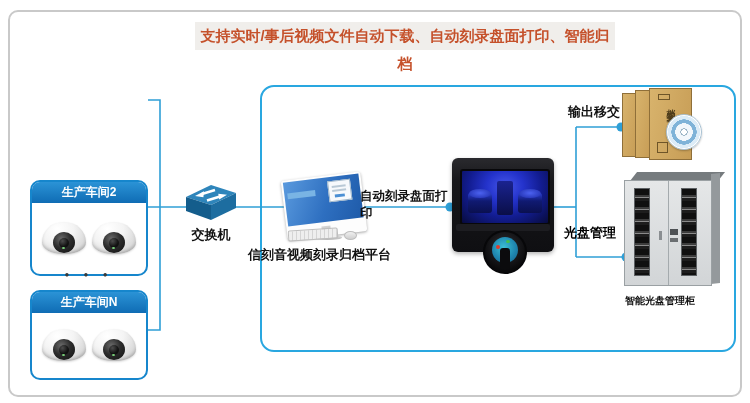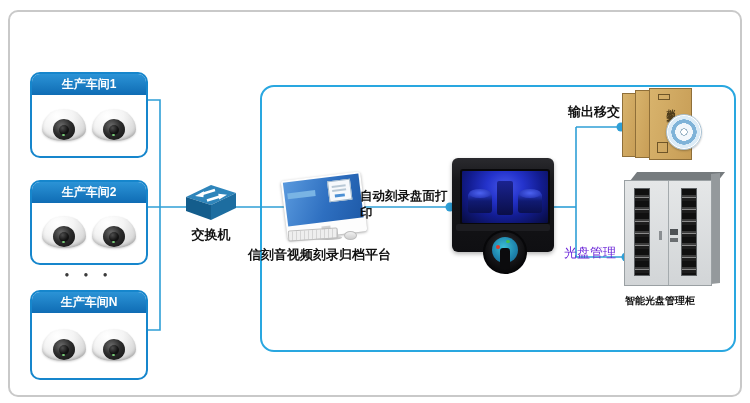--- a/index.html
+++ b/index.html
@@ -6,21 +6,21 @@
   .stage{position:relative;width:750px;height:403px;background:#ffffff;overflow:hidden;
          font-family:"Liberation Sans","DejaVu Sans",sans-serif;}
   .outer-frame{position:absolute;left:8px;top:10px;width:730px;height:383px;
                border:2px solid #c9c9c9;border-radius:10px;background:#fff;}
   
   .banner{position:absolute;left:195px;top:22px;width:420px;height:28px;background:#f0eeeb;
           color:#c5512b;font-size:15px;font-weight:bold;text-align:center;line-height:28px;}
   
   .workshop{position:absolute;left:30px;width:118px;border:2px solid #1686cc;border-radius:10px;
             background:#fff;box-sizing:border-box;overflow:hidden;}
-  .ws1{top:72px;height:86px;} .ws2{top:180px;height:85px;} .wsN{top:290px;height:90px;}
+  .ws1{top:72px;height:86px;} .ws2{top:180px;height:96px;} .wsN{top:290px;height:90px;}
   .ws-header{height:21px;background:linear-gradient(180deg,#2b93d6,#0f6cb4);color:#fff;
              font-size:12px;font-weight:bold;text-align:center;line-height:21px;}
   .ws-body{display:flex;justify-content:center;align-items:center;gap:6px;height:calc(100% - 21px);}
   
   .cam{position:relative;width:44px;height:38px;}
   .cam-dome{position:absolute;left:0;top:2px;width:44px;height:32px;
             background:radial-gradient(ellipse at 35% 22%,#ffffff 0%,#f4f4f4 40%,#dcdcdc 72%,#c2c2c2 100%);
             border-radius:50% 50% 46% 46% / 66% 66% 38% 38%;
             box-shadow:inset 0 -2px 3px rgba(0,0,0,.18),0 1px 2px rgba(0,0,0,.15);}
   .cam-lens{position:absolute;left:11px;top:12px;width:22px;height:21px;border-radius:50%;
@@ -56,21 +56,21 @@
   .keyboard{position:absolute;left:288px;top:229px;width:48px;height:9px;border-radius:2px;
             background:repeating-linear-gradient(90deg,#eee 0 3px,#d4d4d4 3px 4px);
             border:1px solid #bdbdbd;transform:rotate(-4deg);}
   .mouse{position:absolute;left:344px;top:231px;width:11px;height:7px;border-radius:50%;
          background:linear-gradient(180deg,#f0f0f0,#cfcfcf);border:1px solid #bdbdbd;}
   .platform-label{position:absolute;left:248px;top:246px;width:164px;text-align:left;
                   font-size:13px;font-weight:bold;color:#111;}
   
   .burn-label{position:absolute;left:360px;top:188px;width:96px;font-size:12.5px;font-weight:bold;color:#111;}
   .output-label{position:absolute;left:568px;top:103px;width:62px;font-size:13px;font-weight:bold;color:#111;}
-  .manage-label{position:absolute;left:564px;top:244px;width:62px;font-size:13px;font-weight:normal;color:#6d28d9;}
+  .manage-label{position:absolute;left:564px;top:224px;width:62px;font-size:13px;font-weight:bold;color:#000000;}
   
   .burner{position:absolute;left:452px;top:158px;width:102px;height:94px;border-radius:6px;
           background:linear-gradient(180deg,#2a2a2e 0%,#17171a 25%,#0f0f12 100%);
           box-shadow:0 2px 4px rgba(0,0,0,.3);}
   .burner-win{position:absolute;left:8px;top:11px;width:86px;height:52px;border-radius:3px;border:2px solid #08080a;
           background:radial-gradient(ellipse at 50% 30%,#4657e8 0%,#2433cc 30%,#121c90 60%,#070b3c 100%);overflow:hidden;}
   .spindle{position:absolute;top:22px;width:24px;height:20px;border-radius:3px;
           background:linear-gradient(180deg,#2b3fd0 0%,#101a72 40%,#0a1050 100%);}
   .spindle::before{content:"";position:absolute;left:1px;top:-4px;width:22px;height:9px;border-radius:50%;
           background:radial-gradient(ellipse at 50% 45%,#4c62f0,#1c2aa8);}
@@ -116,52 +116,36 @@
   .cab-handle{position:absolute;left:34px;top:50px;width:3px;height:9px;background:#8a8e91;}
   .cabinet-label{position:absolute;left:601px;top:294px;width:118px;text-align:center;
                  font-size:10px;font-weight:bold;color:#111;}
 </style>
 </head>
 <body>
 
 <div class="stage">
   <div class="outer-frame"></div>
 
+  <div class="banner">支持实时/事后视频文件自动下载、自动刻录盘面打印、智能归档</div>
 
   <div class="big-rect"></div>
 
   <svg class="wires" viewBox="0 0 750 403">
     <path d="M148,100 H160 V330 H148" fill="none" stroke="#2f9fd6" stroke-width="1.6"></path>
     <path d="M148,207 H448" fill="none" stroke="#2f9fd6" stroke-width="1.6"></path>
     <circle cx="450" cy="207" r="4.5" fill="#2f9fd6"></circle>
     <path d="M554,207 H576" fill="none" stroke="#2f9fd6" stroke-width="1.6"></path>
     <path d="M576,127 V257" fill="none" stroke="#2f9fd6" stroke-width="1.6"></path>
     <path d="M576,127 H618" fill="none" stroke="#2f9fd6" stroke-width="1.6"></path>
     <circle cx="621" cy="127" r="4.5" fill="#2f9fd6"></circle>
     <path d="M576,257 H623" fill="none" stroke="#2f9fd6" stroke-width="1.6"></path>
     <circle cx="626" cy="257" r="4.5" fill="#2f9fd6"></circle>
   </svg>
 
-  <div class="workshop ws1">
-    <div class="ws-header">生产车间1</div>
-    <div class="ws-body">
-      <div class="cam">
-        <div class="cam-dome"></div>
-          <div class="cam-lens"></div>
-          <div class="cam-lens-in"></div>
-          <div class="cam-dot"></div>
-      </div>
-      <div class="cam">
-        <div class="cam-dome"></div>
-          <div class="cam-lens"></div>
-          <div class="cam-lens-in"></div>
-          <div class="cam-dot"></div>
-      </div>
-    </div>
-  </div>
 
   <div class="workshop ws2">
     <div class="ws-header">生产车间2</div>
     <div class="ws-body">
       <div class="cam">
         <div class="cam-dome"></div>
           <div class="cam-lens"></div>
           <div class="cam-lens-in"></div>
           <div class="cam-dot"></div>
       </div>

